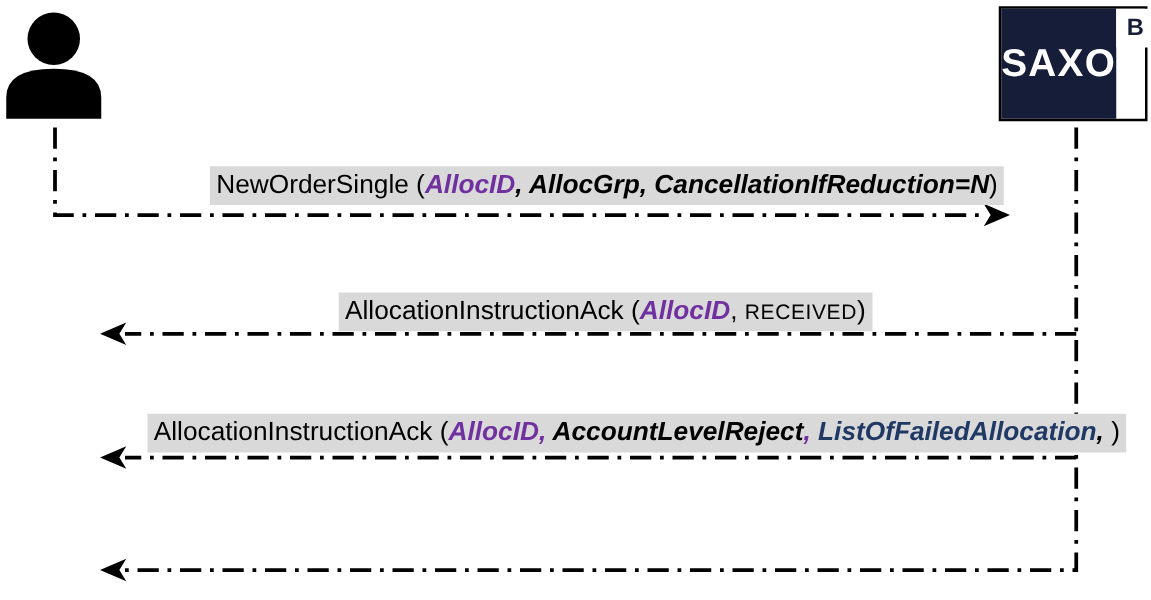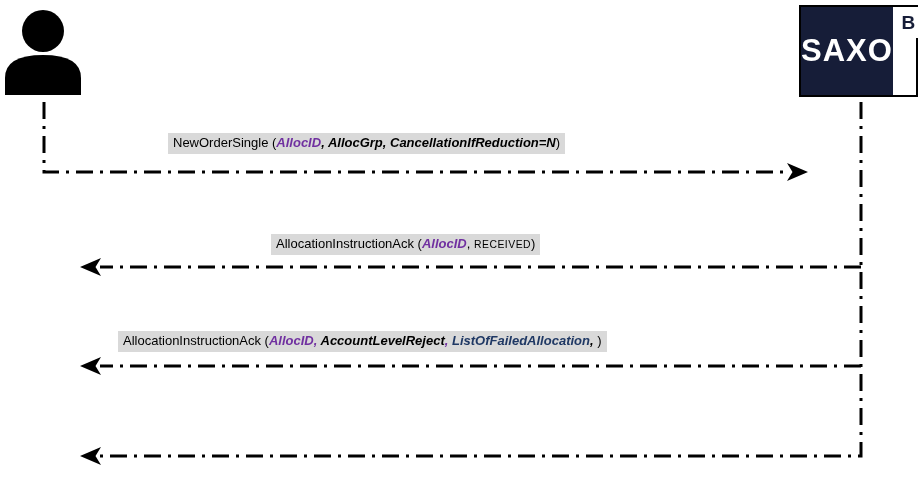--- a/index.html
+++ b/index.html
@@ -58,21 +58,21 @@
     stroke: #000000;
     stroke-width: 3;
     fill: none;
     stroke-dasharray: 17 7 3 7;
   }
   .head { fill: #000000; stroke: none; }
   .msg {
     position: absolute;
     background: #D9D9D9;
     color: #000000;
-    font-size: 13px;
+    font-size: 21px;
     line-height: 1.35;
     padding: 1px 5px 2px 5px;
     white-space: nowrap;
   }
   .seg-plain { font-weight: 400; font-style: normal; }
   .seg-bi { font-weight: 700; font-style: italic; }
   .seg-bi-purple { font-weight: 700; font-style: italic; color: #7030A0; }
   .seg-bi-navy { font-weight: 700; font-style: italic; color: #1F3864; }
   .seg-sc { font-size: 0.8em; letter-spacing: 0.5px; }
 </style>

